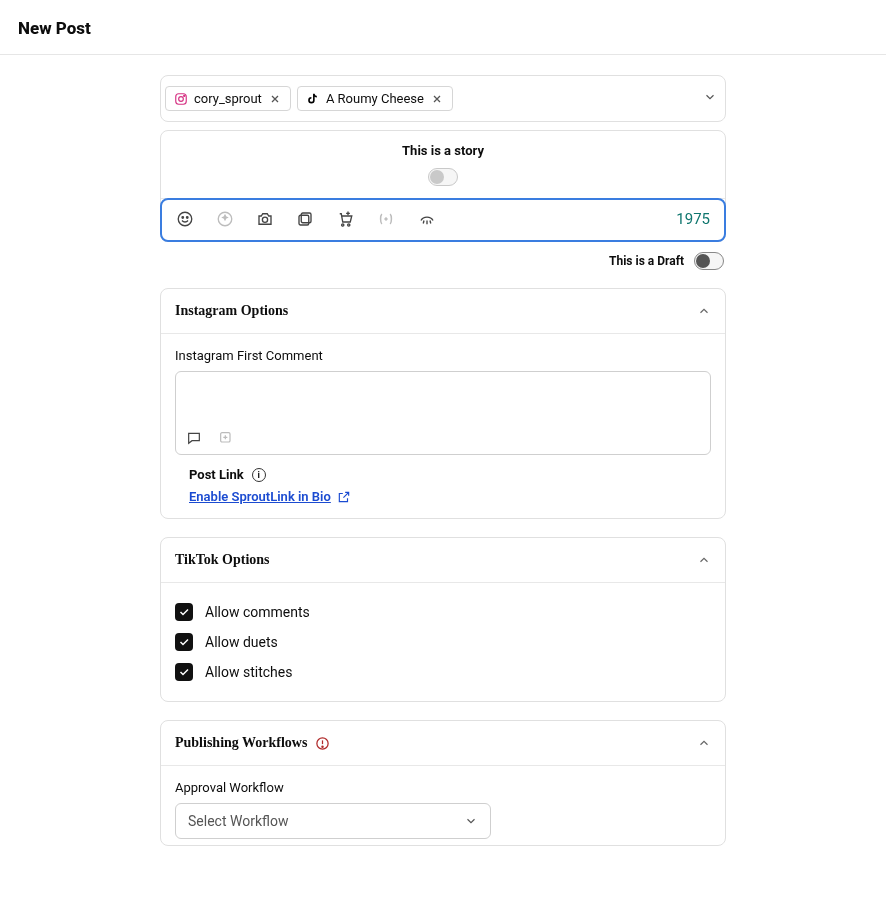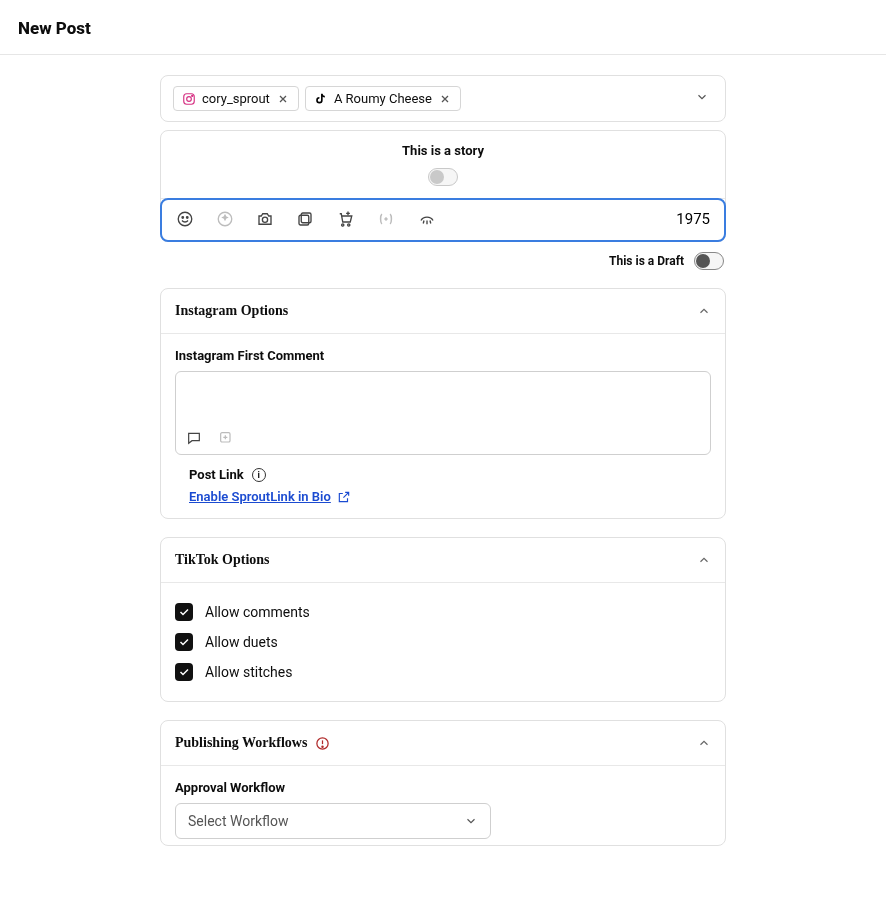--- a/index.html
+++ b/index.html
@@ -1,45 +1,45 @@
 <!DOCTYPE html>
 <html><head>
 <meta charset="utf-8">
 <style>
   * { box-sizing: border-box; margin: 0; padding: 0; }
   body { font-family: -apple-system, BlinkMacSystemFont, "Segoe UI", Roboto, Helvetica, Arial, sans-serif; background: #fff; color: #0d0d0d; font-size: 14px; }
   .page-header { padding: 18px 18px 16px 18px; border-bottom: 1px solid #e6e6e6; }
   .page-title { font-weight: 800; font-size: 17px; }
   .container { width: 566px; margin: 20px auto 0 auto; }
   .card { border: 1px solid #e0e0e0; border-radius: 8px; background: #fff; }
-  .account-bar { display: flex; padding: 10px 12px; gap: 6px; position: relative; }
+  .account-bar { display: flex; padding: 10px 4px; gap: 6px; position: relative; }
   .chip { display: inline-flex; align-items: center; gap: 6px; border: 1px solid #d6d6d6; border-radius: 4px; padding: 4px 8px; font-size: 13px; }
   .chip .close { width: 14px; height: 14px; display: inline-flex; align-items: center; justify-content: center; color: #555; cursor: pointer; }
   .chip .brand { display: inline-flex; width: 14px; height: 14px; align-items: center; justify-content: center; }
   .account-caret { margin-left: auto; color: #555; cursor: pointer; padding: 4px; }
   svg { display: block; }
   .composer { margin-top: 8px; border: 1px solid #e0e0e0; border-radius: 8px; overflow: visible; }
   .story-row { display: flex; align-items: center; gap: 10px; padding: 12px 14px; border-bottom: 1px solid #e8e8e8; font-weight: 700; font-size: 13px; flex-direction: column; }
   .toggle { width: 30px; height: 18px; border-radius: 9px; border: 1px solid #c9c9c9; background: #f6f6f6; position: relative; cursor: pointer; }
   .toggle .knob { position: absolute; top: 1px; left: 1px; width: 14px; height: 14px; background: #c9c9c9; border-radius: 50%; }
   .toggle.dark { border-color: #888; }
   .toggle.dark .knob { background: #555; }
   .editor-wrap { border: 2px solid #3a7de0; border-radius: 8px; margin: -1px; background: #fff; }
   .editor { width: 100%; height: 92px; border: none; outline: none; resize: none; padding: 14px 14px 0 14px; font-size: 15px; font-family: inherit; }
   .editor-toolbar { display: flex; align-items: center; padding: 10px 14px 12px 14px; gap: 22px; }
   .tool-icon { color: #444; cursor: pointer; }
   .tool-icon.muted { color: #bdbdbd; }
-  .char-count { margin-left: auto; font-size: 15px; color: #000000; }
+  .char-count { margin-left: auto; font-size: 15px; color: #0f766e; }
   .draft-row { display: flex; align-items: center; justify-content: flex-end; gap: 10px; padding: 10px 2px 0 0; font-weight: 700; font-size: 12px; }
   .section { margin-top: 18px; }
   .sect-card { border: 1px solid #e0e0e0; border-radius: 8px; }
   .sect-header { display: flex; align-items: center; justify-content: space-between; padding: 14px 14px; font-weight: 700; font-size: 14px; cursor: pointer; font-family: Liberation Serif, serif; }
   .sect-header .caret { color: #666; }
   .sect-body { border-top: 1px solid #e8e8e8; padding: 14px; }
-  .field-label { font-weight: 700; font-size: 13px; margin-bottom: 8px; }
+  .field-label { font-weight: 400; font-size: 13px; margin-bottom: 8px; }
   .comment-box { border: 1px solid #cfcfcf; border-radius: 6px; height: 84px; position: relative; }
   .comment-tools { position: absolute; bottom: 8px; left: 10px; display: flex; gap: 16px; color: #444; }
   .post-link-block { padding: 12px 0 0 14px; }
   .post-link-row { display: flex; align-items: center; gap: 8px; font-weight: 700; font-size: 13px; margin-bottom: 6px; }
   .link-row { display: inline-flex; align-items: center; gap: 6px; }
   .link-row a { color: #1b4bd1; font-weight: 600; font-size: 13px; text-decoration: underline; }
   .info-icon { border: 1.3px solid #333; border-radius: 50%; width: 14px; height: 14px; display: inline-flex; align-items: center; justify-content: center; font-size: 9px; font-weight: 700; }
   .checkbox-row { display: flex; align-items: center; gap: 12px; padding: 6px 0; }
   .cbox { width: 18px; height: 18px; border-radius: 4px; background: #111; display: inline-flex; align-items: center; justify-content: center; cursor: pointer; }
   .cbox svg { color: #fff; }

